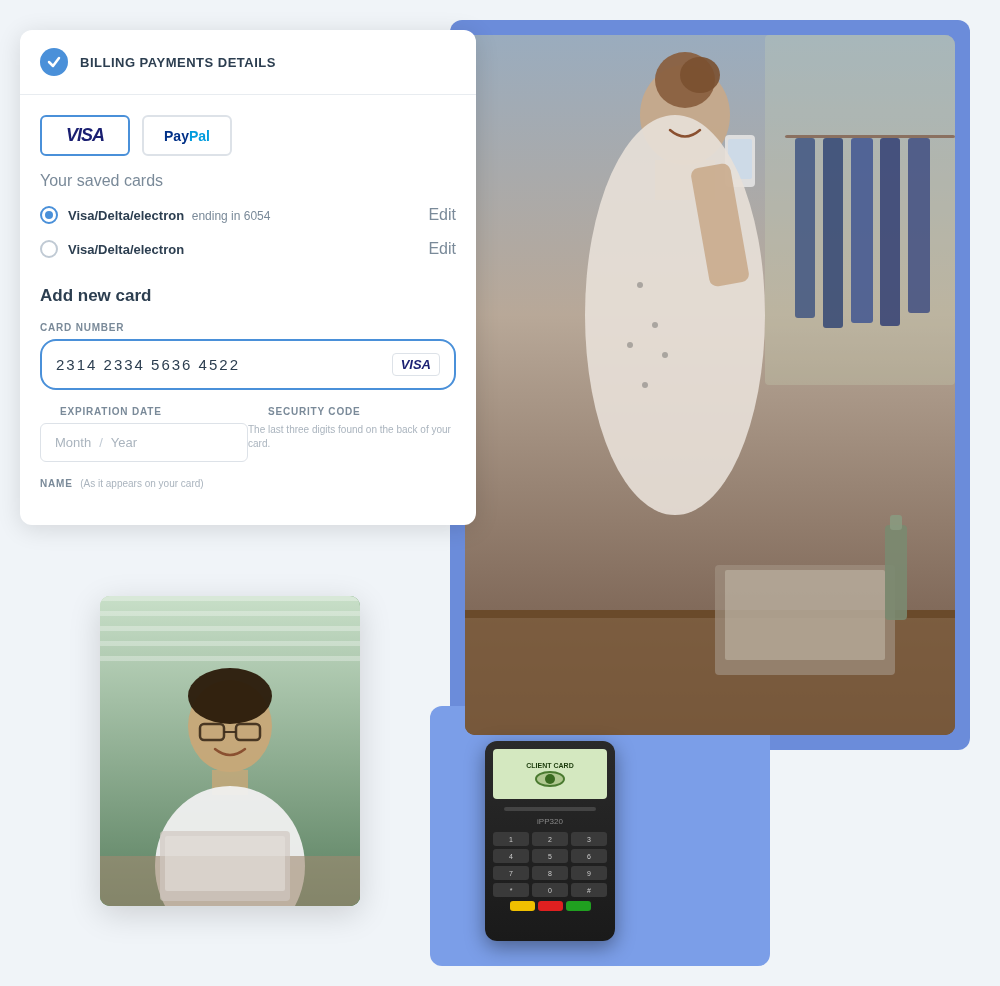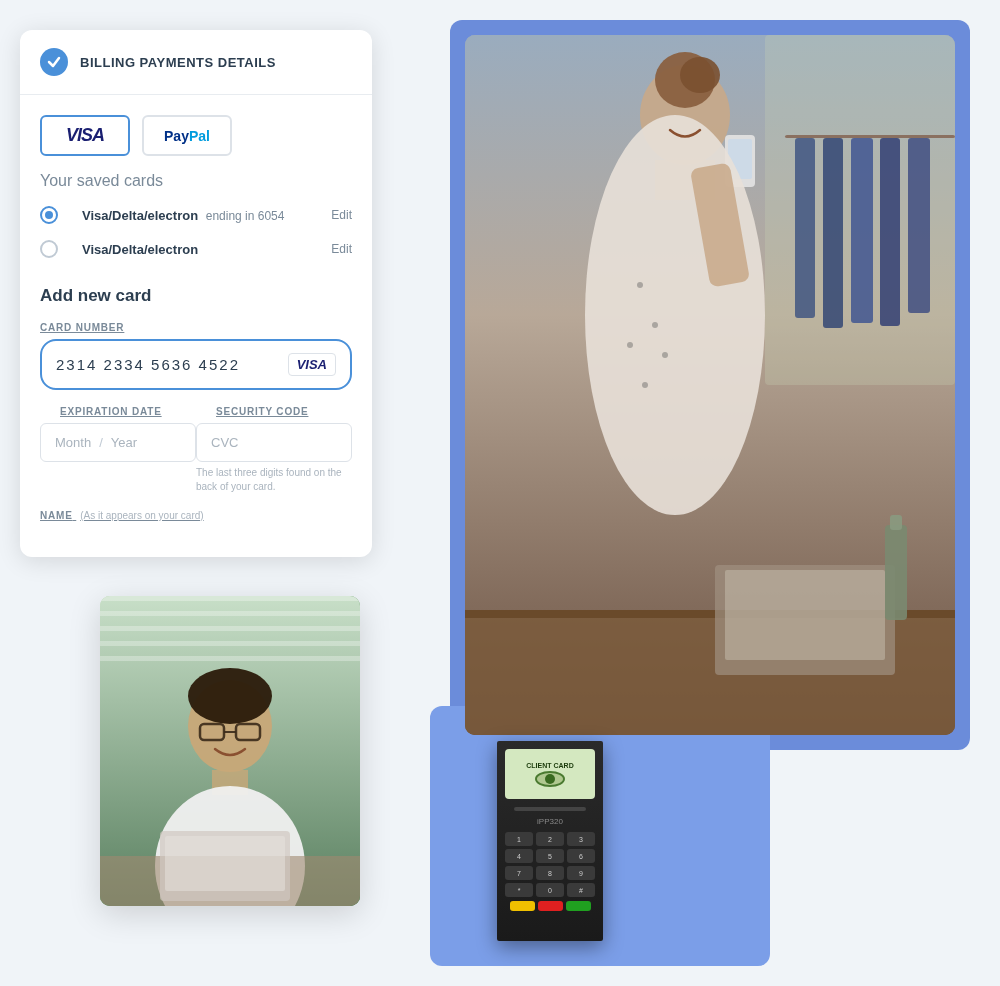--- a/index.html
+++ b/index.html
@@ -78,21 +78,21 @@
       flex-direction: column;
       align-items: center;
       justify-content: center;
     }
 
     
     .billing-card {
       position: absolute;
       top: 30px;
       left: 20px;
-      width: 352px;
+      width: 456px;
       background: white;
       border-radius: 12px;
       box-shadow: 0 4px 24px rgba(0,0,0,0.12);
       z-index: 10;
       padding: 0 0 30px 0;
       overflow: hidden;
     }
 
     .billing-header {
       display: flex;
@@ -200,52 +200,50 @@
 
     .radio-btn.unselected {
       border-color: #c0cad4;
     }
 
     .card-name {
       font-size: 13px;
       font-weight: 600;
       color: #2c3e50;
       flex: 1;
-      margin-left: 14px;
     }
 
     .card-ending {
       font-size: 12px;
       color: #7a8a99;
       margin-left: 4px;
       font-weight: 400;
     }
 
     .edit-link {
-      font-size: 12px;
+      font-size: 16px;
       color: #7a8a99;
       cursor: pointer;
       margin-left: auto;
     }
 
     .add-new-card {
       font-size: 17px;
       font-weight: 700;
       color: #2c3e50;
       padding: 20px 20px 16px 20px;
     }
 
     .field-label {
       font-size: 10px;
       font-weight: 700;
       color: #7a8a99;
       letter-spacing: 0.8px;
       text-transform: uppercase;
       padding: 0 20px 6px 20px;
-      text-decoration: underline;
     }
 
     .field-label-inline {
       font-size: 10px;
       font-weight: 400;
       color: #aab4be;
       text-transform: none;
       letter-spacing: 0;
       margin-left: 4px;
     }
@@ -321,24 +319,24 @@
       margin: 0 20px;
       border: 1px solid #dde2e8;
       border-radius: 6px;
       padding: 13px 14px;
       color: #aab4be;
       font-size: 13px;
     }
 
     
     .terminal-body {
-      width: 106px;
+      width: 130px;
       height: 200px;
       background: linear-gradient(180deg, #2a2a2a 0%, #1a1a1a 100%);
-      border-radius: 2px;
+      border-radius: 12px;
       display: flex;
       flex-direction: column;
       align-items: center;
       padding: 8px;
       box-shadow: 0 6px 20px rgba(0,0,0,0.4);
     }
 
     .terminal-screen {
       width: 100%;
       height: 50px;
@@ -600,23 +598,20 @@
     <div class="expiry-col">
       <div class="field-label">EXPIRATION DATE</div>
       <div class="expiry-field">
         <span>Month</span>
         <span style="color:#c0cad4;margin:0 2px;">/</span>
         <span>Year</span>
       </div>
     </div>
     <div class="security-col">
       <div class="field-label">SECURITY CODE</div>
-      <div class="security-field">
-        <span>CVC</span>
-      </div>
       <div class="security-hint">The last three digits found on the back of your card.</div>
     </div>
   </div>
 
   <div class="field-label" style="padding-bottom:6px;">
     <span>NAME</span>
     <span class="field-label-inline">(As it appears on your card)</span>
   </div>
 
 </div>

